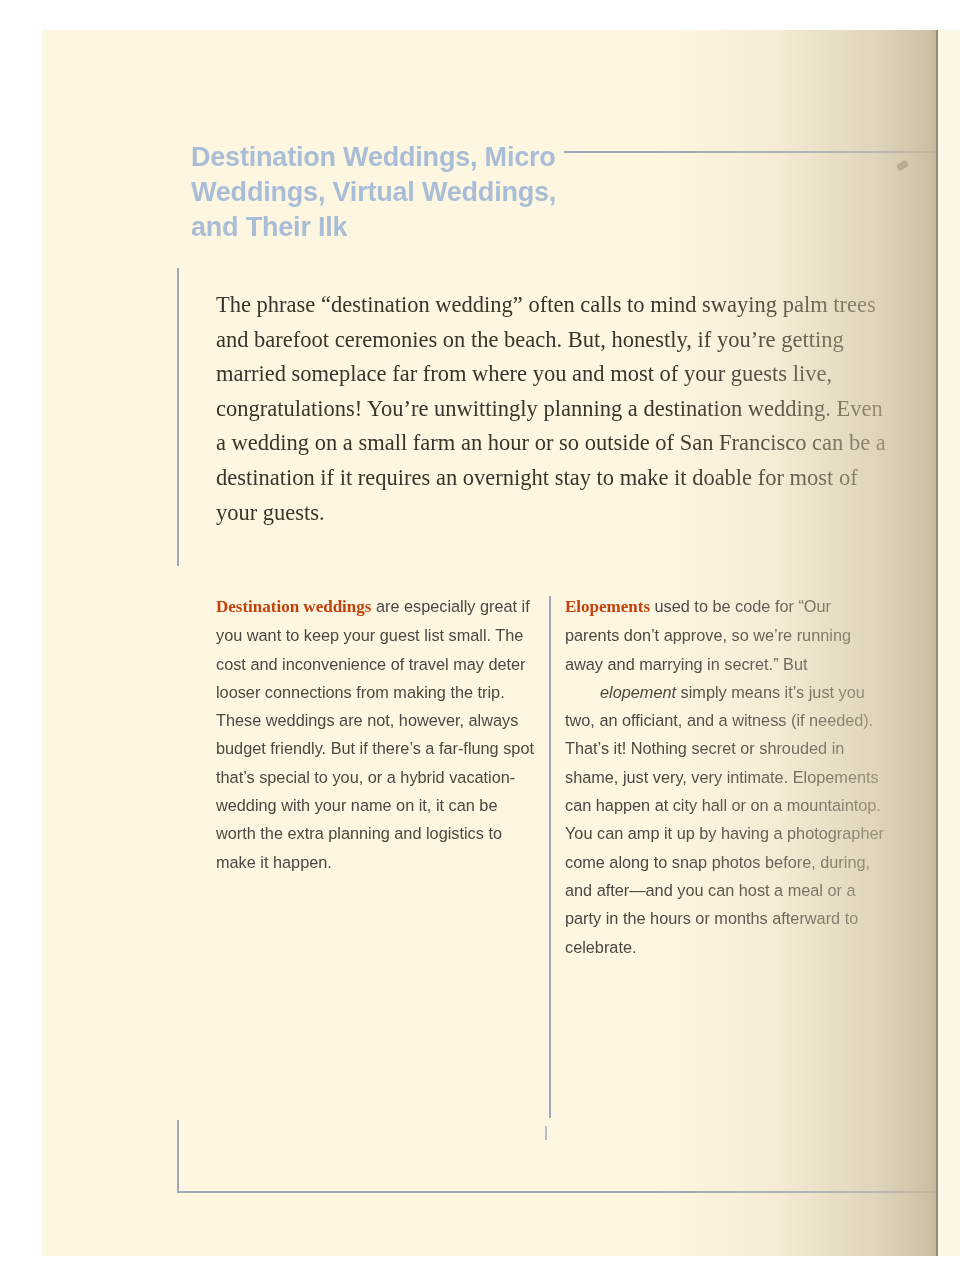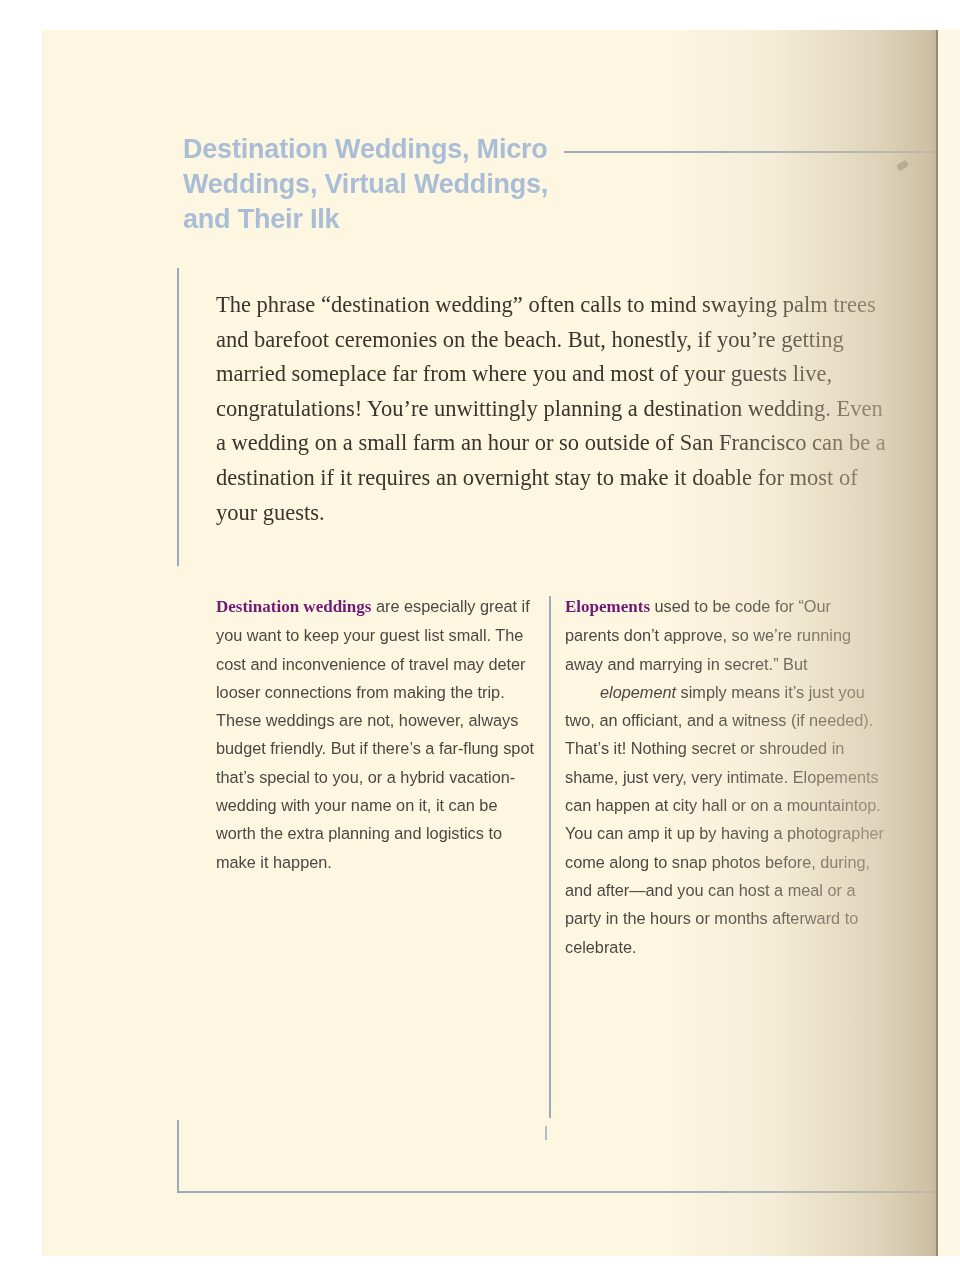--- a/index.html
+++ b/index.html
@@ -119,21 +119,21 @@
     height: 14px;
     background: #b6bdca;
   }
 
   
   .heading {
     position: absolute;
     left: 133px;
     top: 94px;
     width: 400px;
-    margin: 8px;
+    margin: 16px;
     font-family: "Liberation Sans", sans-serif;
     font-weight: bold;
     font-size: 27px;
     line-height: 35px;
     letter-spacing: -0.2px;
     color: #a9bdd6;
   }
 
   
   .intro {
@@ -166,21 +166,21 @@
     line-height: 28.3px;
     color: #4b4842;
   }
   .col-left  { left: 0; }
   .col-right { left: 349px; }
 
   .leadin {
     font-family: "Liberation Serif", serif;
     font-weight: bold;
     font-size: 17px;
-    color: #701a75;
+    color: #c2410c;
   }
   .ital { font-style: italic; margin-left: 35px; }
 </style>
 </head>
 <body>
 
 <div class="page">
 
   <h1 class="heading">Destination Weddings, Micro Weddings, Virtual Weddings, and Their Ilk</h1>
 

